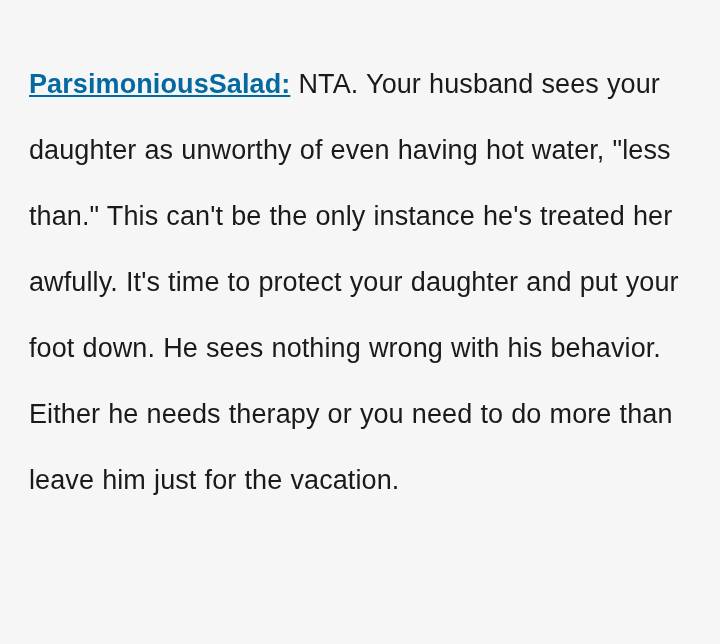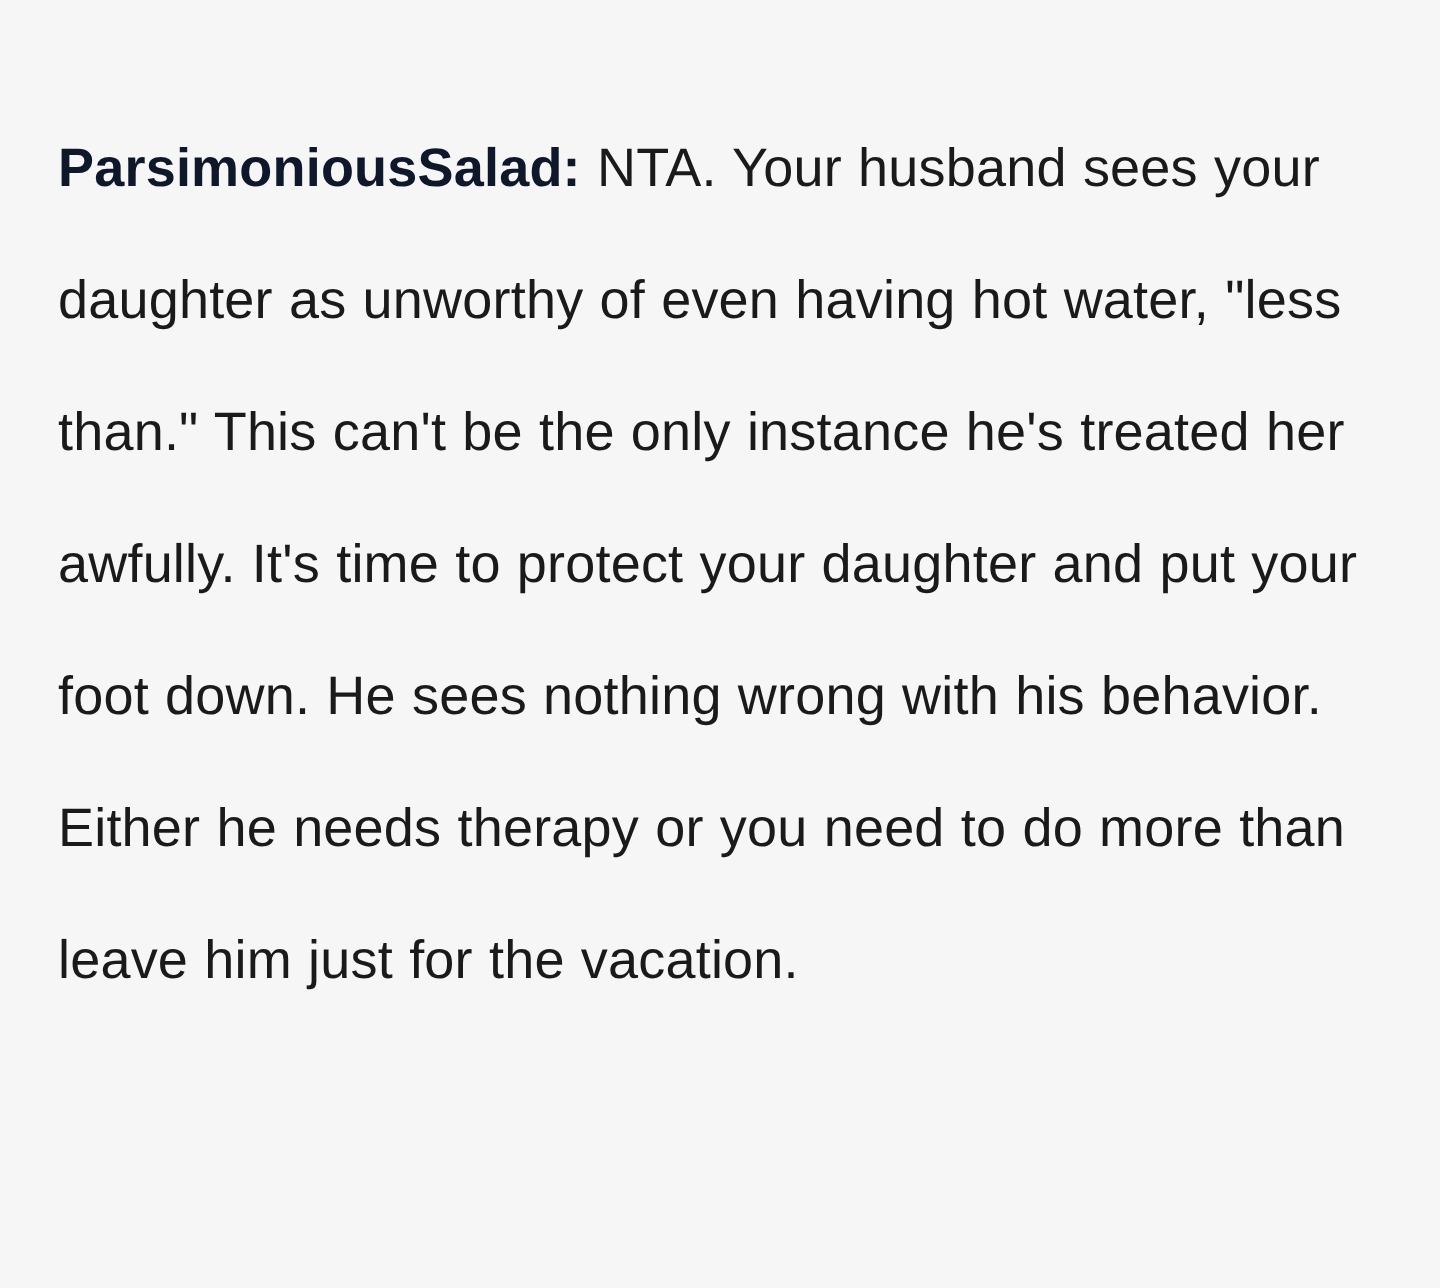--- a/index.html
+++ b/index.html
@@ -31,21 +31,22 @@
     font-size: 27px;
     line-height: 66px;
     color: #1A1A1A;
     letter-spacing: 0.1px;
     word-spacing: 0.5px;
     text-align: left;
   }
 
   #comment-author {
     font-weight: bold;
-    color: #0f172a;
+    color: #0369a1;
+    text-decoration: underline;
   }
 
   #comment-text {
     font-weight: normal;
     color: #1A1A1A;
   }
 </style>
 </head>
 <body>
 

